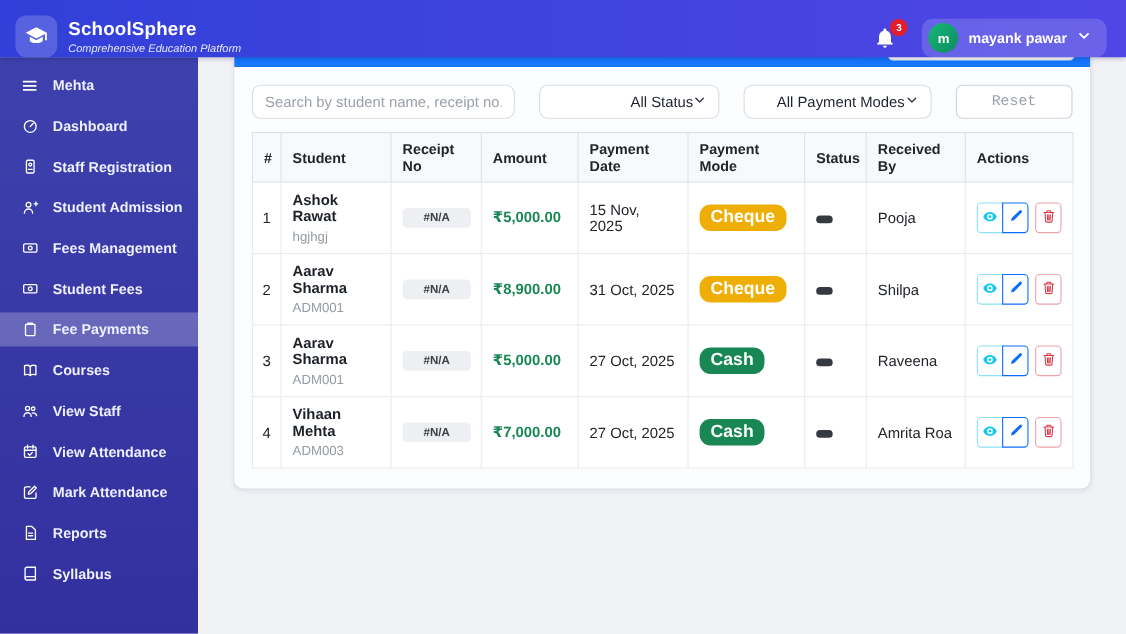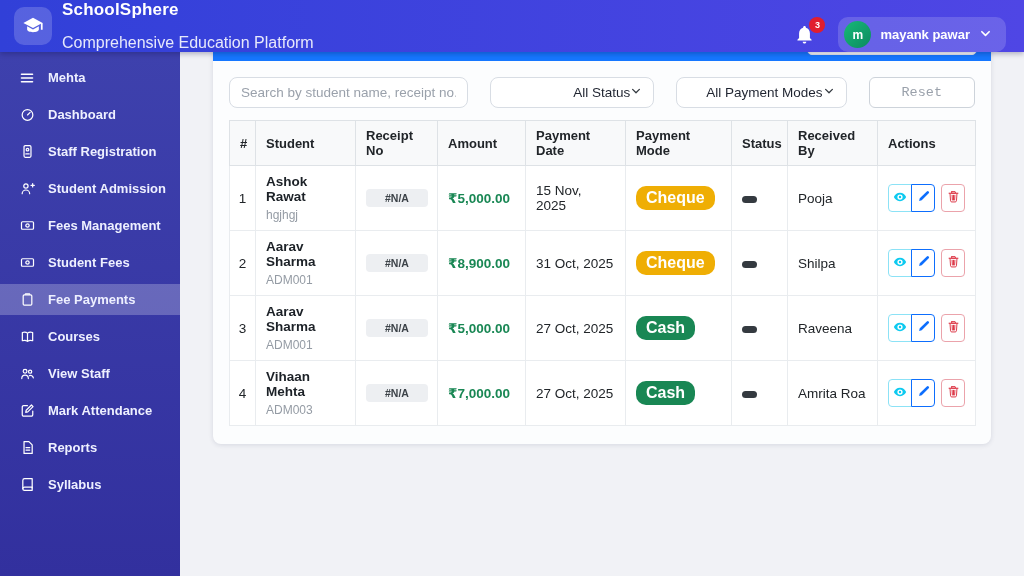--- a/index.html
+++ b/index.html
@@ -8,21 +8,21 @@
 
   
   .topbar { position:fixed; top:0; left:0; width:1024px; height:52px; z-index:20;
     background:linear-gradient(90deg,#3140d8 0%,#4f46e5 100%);
     display:flex; align-items:flex-end; padding:0 18px 0 14px;
     box-shadow:0 2px 5px rgba(10,10,60,.28); }
   .brand { display:flex; align-items:center; gap:10px; }
   .brand-logo { width:38px; height:38px; border-radius:10px; background:rgba(255,255,255,.18);
     display:flex; align-items:center; justify-content:center; }
   .brand-title { font-size:17px; font-weight:700; color:#fff; letter-spacing:.2px; }
-  .brand-sub { font-size:16px; color:rgba(255,255,255,.88); margin-top:14px; }
+  .brand-sub { font-size:10px; color:rgba(255,255,255,.88); margin-top:2px;font-style:italic; }
   .topbar-right { margin-left:auto; display:flex; align-items:center; gap:22px; }
   .bell-wrap { position:relative; cursor:pointer; width:22px; height:22px; }
   .badge-count { position:absolute; top:-7px; right:-9px; min-width:16px; height:16px;
     background:#e11d2e; color:#fff; font-size:9px; font-weight:700; border-radius:50%;
     display:flex; align-items:center; justify-content:center; }
   .user-chip { display:flex; align-items:center; gap:9px; background:rgba(255,255,255,.16);
     border-radius:10px; padding:4px 14px 4px 6px; cursor:pointer; }
   .avatar { width:27px; height:27px; border-radius:50%;
     background:linear-gradient(135deg,#17b978,#0c8a5f);
     color:#fff; font-size:12px; font-weight:700; display:flex; align-items:center; justify-content:center; }
@@ -205,20 +205,30 @@
           <svg viewBox="0 0 16 16" width="15" height="15" fill="none" stroke="#fff" stroke-width="1.3" stroke-linecap="round">
             <circle cx="5.4" cy="5.6" r="2"></circle>
             <circle cx="10.8" cy="6" r="1.7"></circle>
             <path d="M1.9 13.4c0-2 1.6-3.6 3.5-3.6s3.5 1.6 3.5 3.6"></path>
             <path d="M10 10.2c1.8-.6 3.8.5 4.2 2.4"></path>
           </svg>
         </span>
     <span class="side-label">View Staff</span>
   </div>
 
+  <div class="side-item">
+    <span class="side-icon">
+          <svg viewBox="0 0 16 16" width="15" height="15" fill="none" stroke="#fff" stroke-width="1.3" stroke-linecap="round" stroke-linejoin="round">
+            <rect x="2.4" y="3.4" width="11.2" height="10.2" rx="1.2"></rect>
+            <path d="M2.4 6.7h11.2M5.4 1.8v3M10.6 1.8v3"></path>
+            <path d="M6 10.2l1.4 1.4 2.6-2.7"></path>
+          </svg>
+        </span>
+    <span class="side-label">View Attendance</span>
+  </div>
 
   <div class="side-item">
     <span class="side-icon">
           <svg viewBox="0 0 16 16" width="15" height="15" fill="none" stroke="#fff" stroke-width="1.3" stroke-linecap="round" stroke-linejoin="round">
             <path d="M13.6 8.6v3.9a1.5 1.5 0 0 1-1.5 1.5H3.9a1.5 1.5 0 0 1-1.5-1.5V4.3a1.5 1.5 0 0 1 1.5-1.5h4"></path>
             <path d="M12.2 2.1l1.7 1.7-5.6 5.6-2.2.5.5-2.2 5.6-5.6z"></path>
           </svg>
         </span>
     <span class="side-label">Mark Attendance</span>
   </div>

